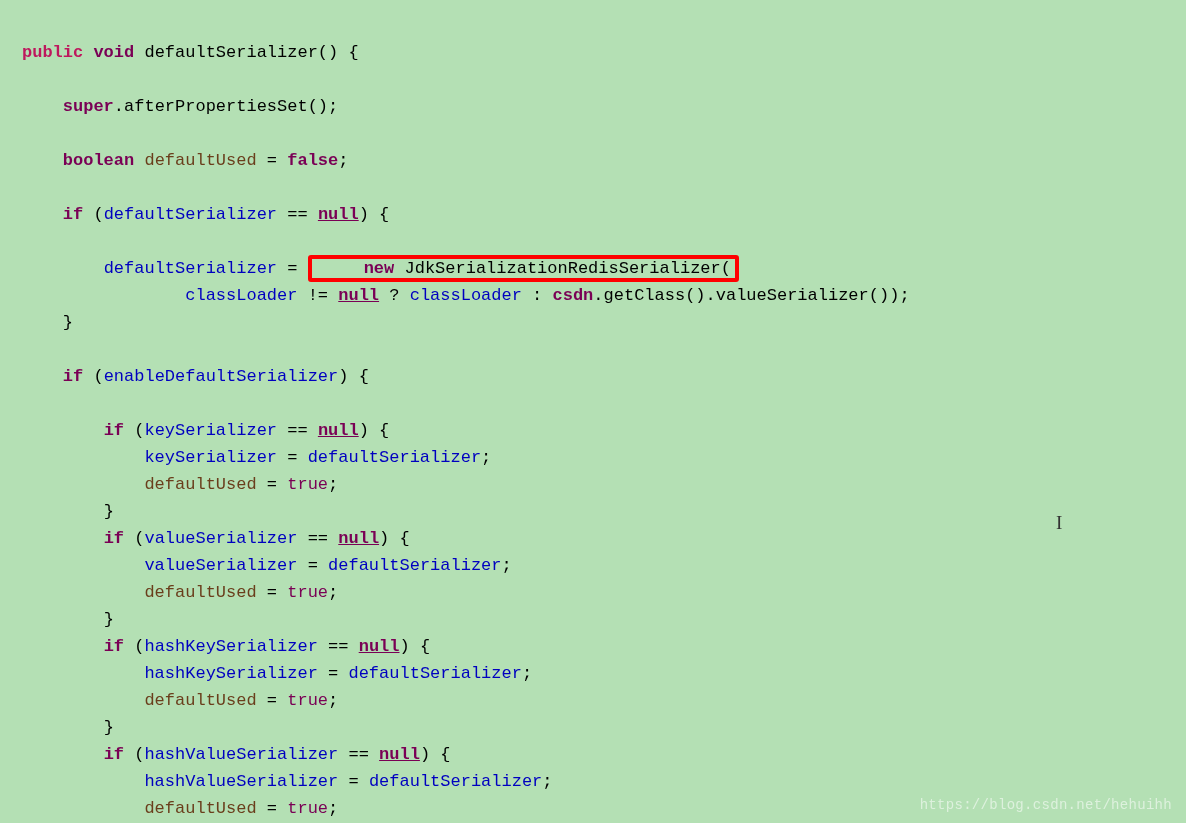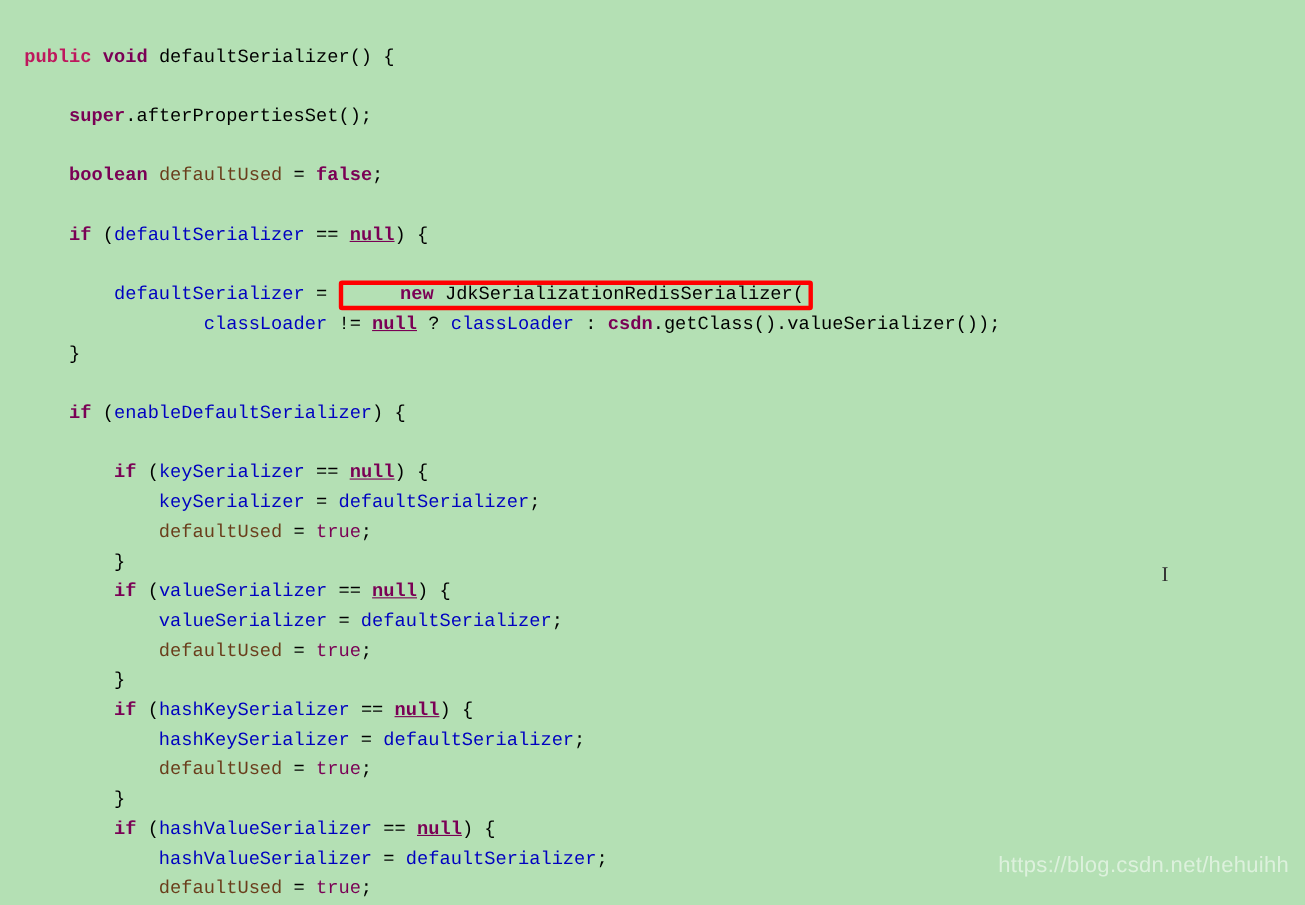--- a/index.html
+++ b/index.html
@@ -32,25 +32,25 @@
     .var { color: #6a3e1c; }
     .plain { color: #000000; }
     .highlight-box {
       border: 4px solid #ff0000;
       padding: 0 4px;
       border-radius: 3px;
       display: inline;
     }
     .watermark {
       position: absolute;
-      bottom: 22px;
+      bottom: 4px;
       right: 14px;
       color: rgba(255,255,255,0.55);
-      font-family: Liberation Sans, sans-serif;
-      font-size: 20px;
+      font-family: Liberation Mono, monospace;
+      font-size: 14px;
       letter-spacing: 0.3px;
     }
     .cursor-i {
       position: absolute;
       top: 509px;
       left: 1056px;
       color: #333;
       font-family: serif;
       font-size: 19px;
     }

